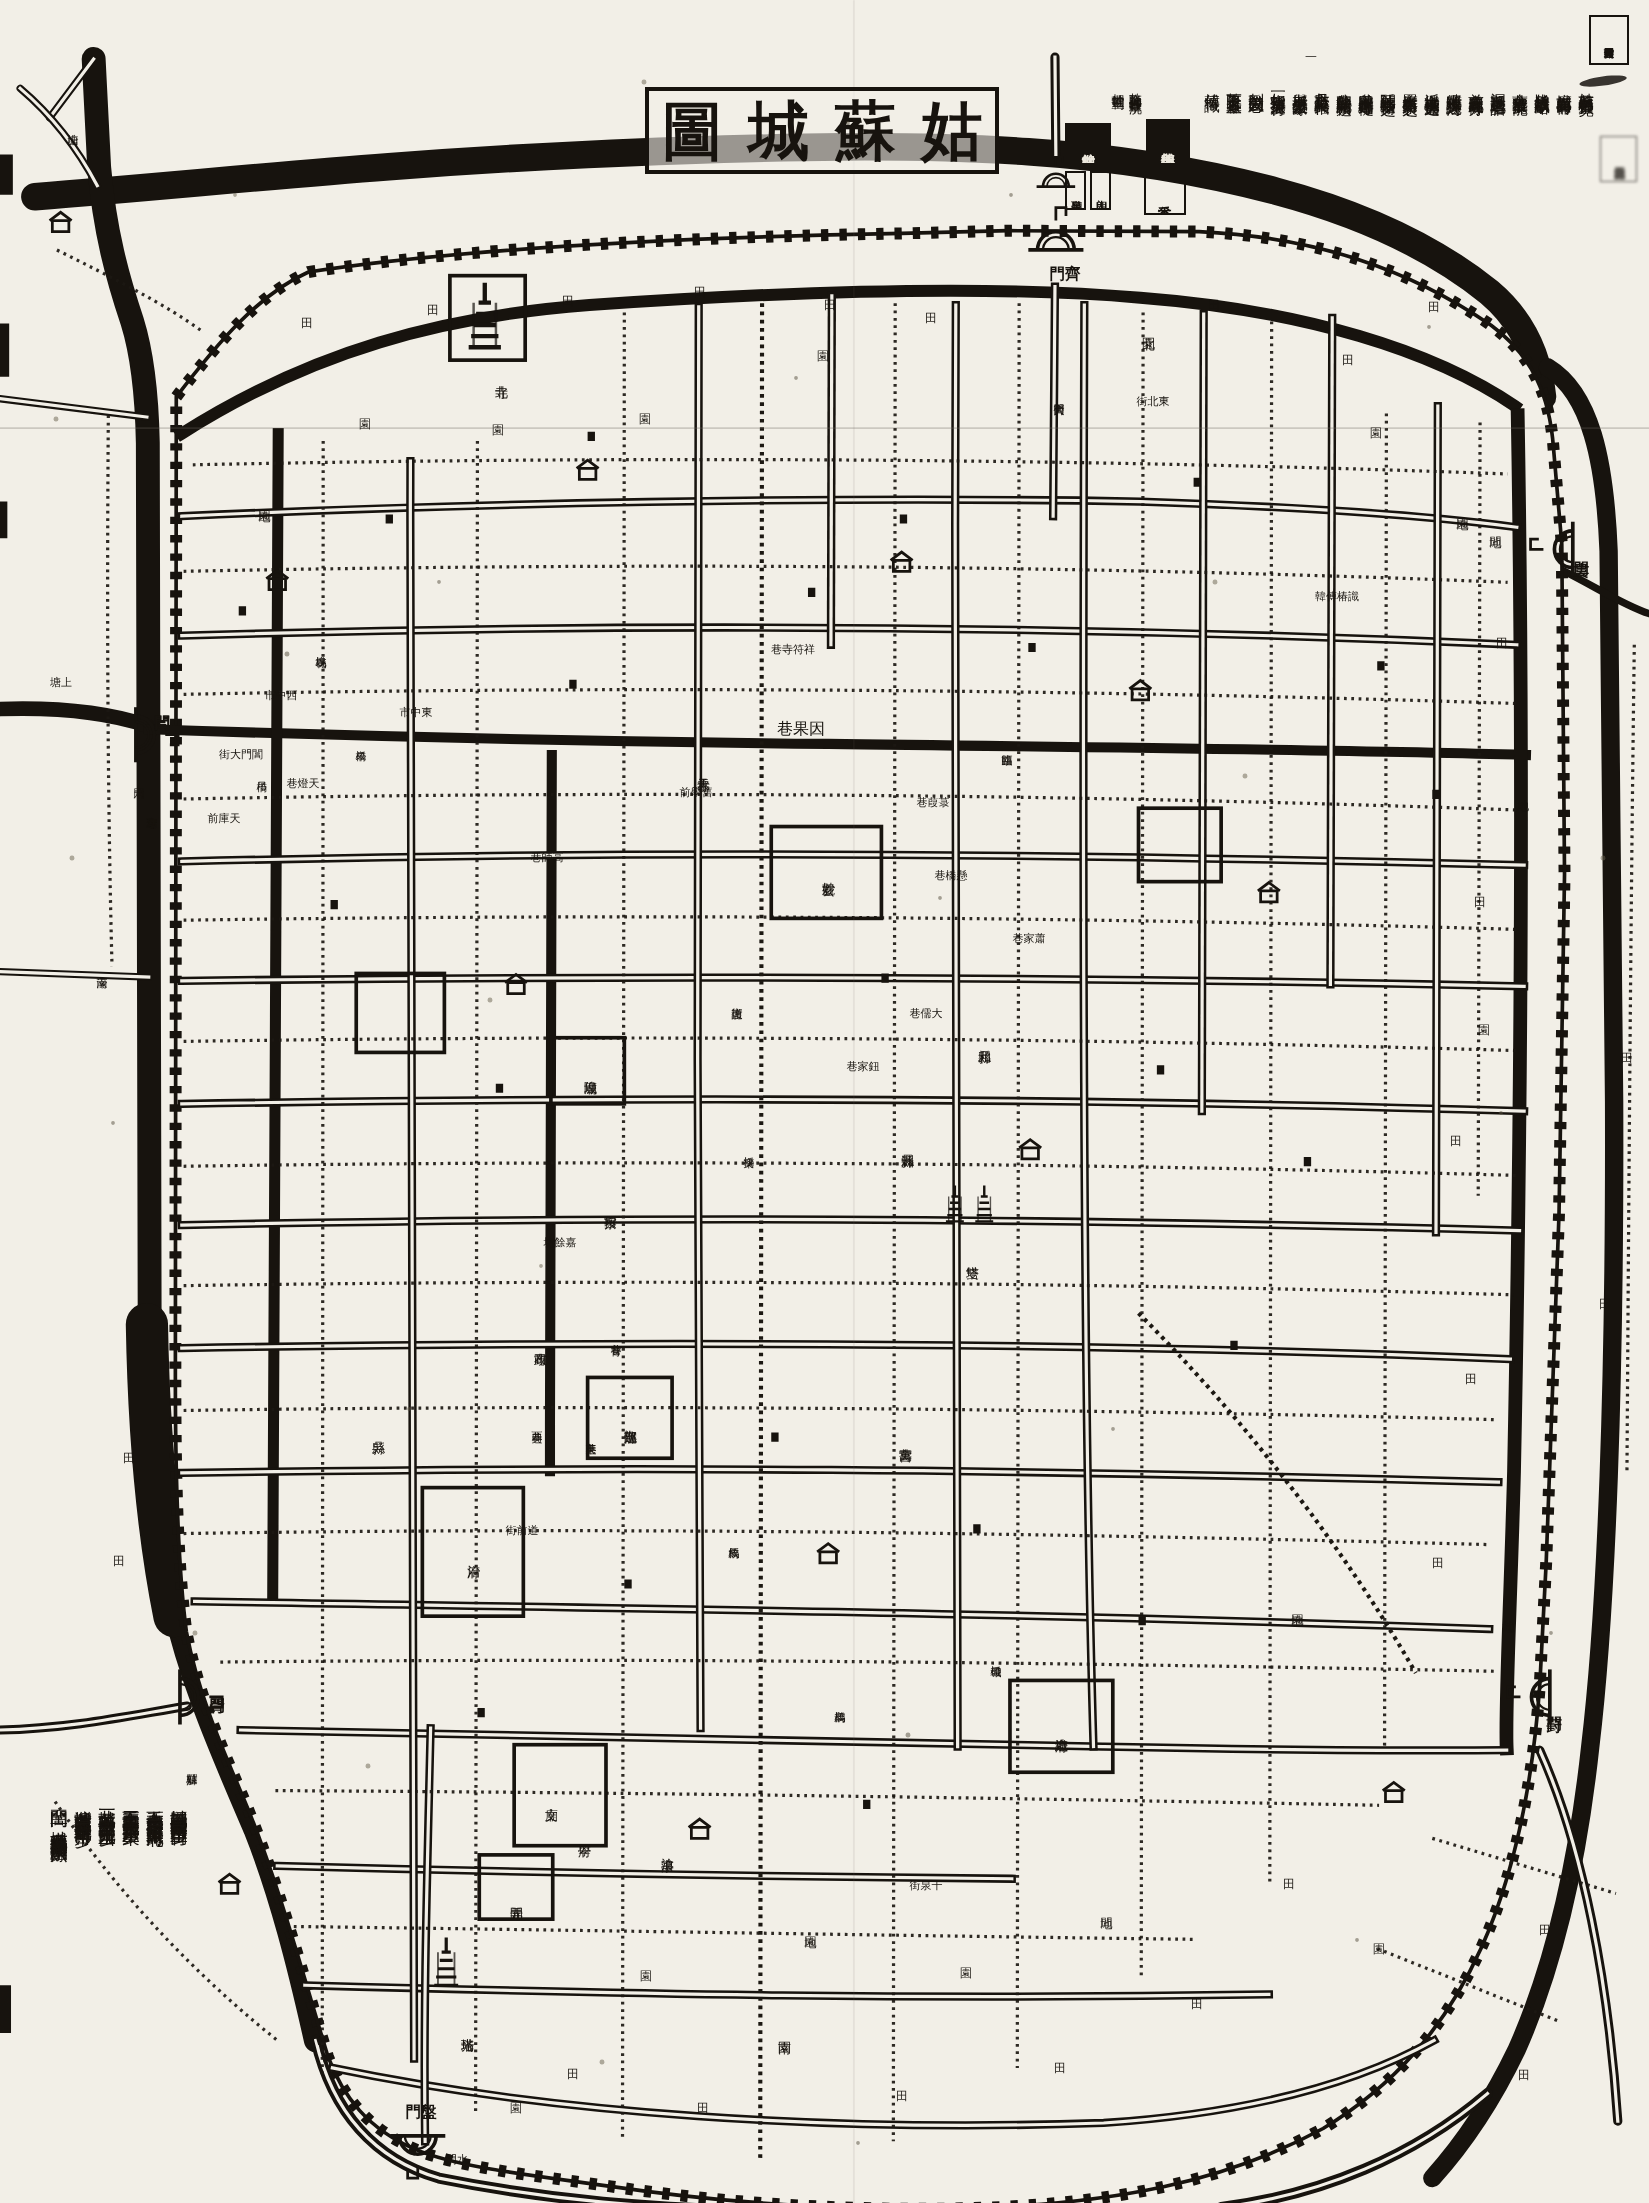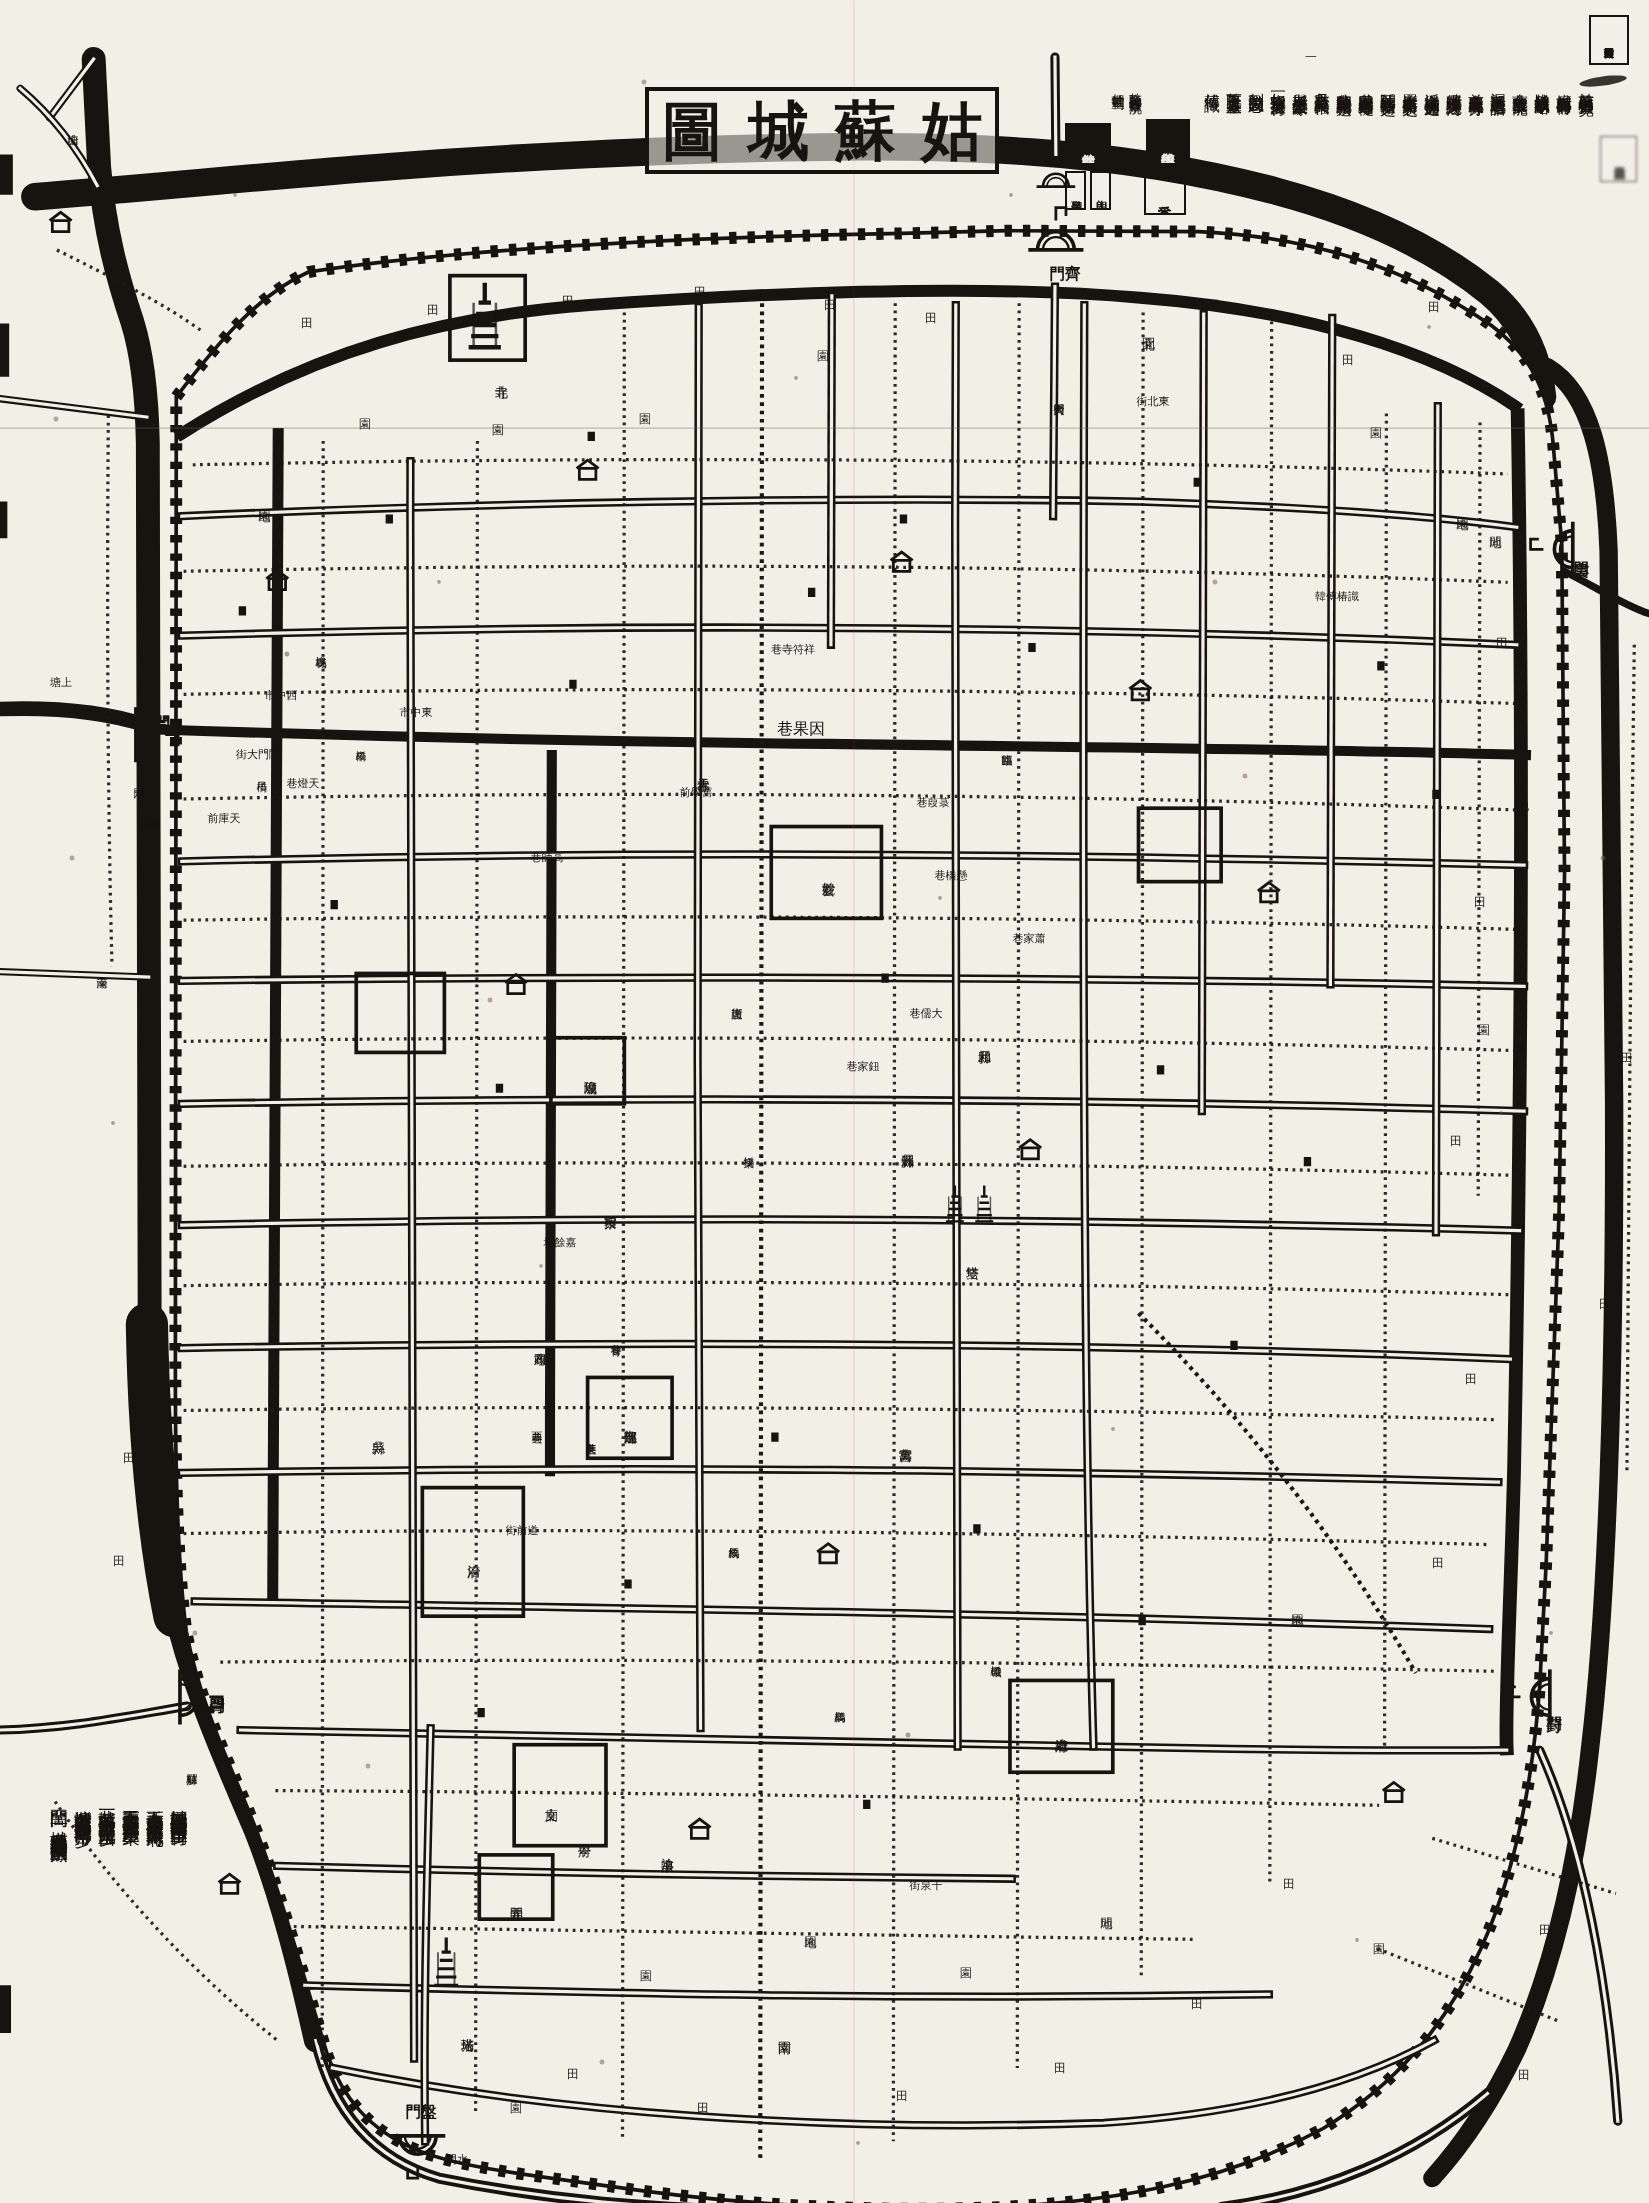--- a/index.html
+++ b/index.html
@@ -286,21 +286,21 @@
       <div class="map-label vert k-l" style="left: 584px; top: 1833px; font-size: 13px;">府學</div>
       <div class="map-label vert k-l" style="left: 667px; top: 1848px; font-size: 13px;">滄浪亭</div>
       <div class="map-label vert k-l" style="left: 467px; top: 2028px; font-size: 13px;">瑞光塔</div>
       <div class="map-label vert k-l" style="left: 972px; top: 1256px; font-size: 13px;">雙塔</div>
       <div class="map-label vert k-l" style="left: 516px; top: 1897px; font-size: 13px;">開元寺</div>
       <div class="map-label vert k-l" style="left: 703px; top: 768px; font-size: 13px;">承天寺</div>
       <div class="map-label vert k-l" style="left: 590px; top: 1071px; font-size: 13px;">城隍廟</div>
       <div class="map-label vert k-l" style="left: 905px; top: 1438px; font-size: 13px;">萬壽宮</div>
       <div class="map-label vert k-l" style="left: 784px; top: 2031px; font-size: 13px;">南園</div>
       <div class="map-label vert k-l" style="left: 1148px; top: 327px; font-size: 13px;">北園</div>
-      <div class="map-label horiz k-s" style="left: 258px; top: 755px; font-size: 11px;">街大門閶</div>
+      <div class="map-label horiz k-s" style="left: 241px; top: 755px; font-size: 11px;">街大門閶</div>
       <div class="map-label horiz k-s" style="left: 303px; top: 784px; font-size: 11px; font-family: Liberation Serif, serif;">巷燈天</div>
       <div class="map-label horiz k-s" style="left: 224px; top: 819px; font-size: 11px;">前庫天</div>
       <div class="map-label vert k-s" style="left: 151px; top: 808px; font-size: 11px;">穿珠巷</div>
       <div class="map-label vert k-s" style="left: 261px; top: 773px; font-size: 11px;">吊橋</div>
       <div class="map-label vert k-s" style="left: 320px; top: 648px; font-size: 11px;">桃花塢</div>
       <div class="map-label horiz k-s" style="left: 416px; top: 713px; font-size: 11px;">市中東</div>
       <div class="map-label horiz k-s" style="left: 281px; top: 696px; font-size: 11px;">市中西</div>
       <div class="map-label vert k-s" style="left: 360px; top: 742px; font-size: 11px;">皋橋</div>
       <div class="map-label horiz k-s" style="left: 547px; top: 858px; font-size: 11px;">巷師高</div>
       <div class="map-label horiz k-s" style="left: 696px; top: 793px; font-size: 11px;">前學舊</div>

